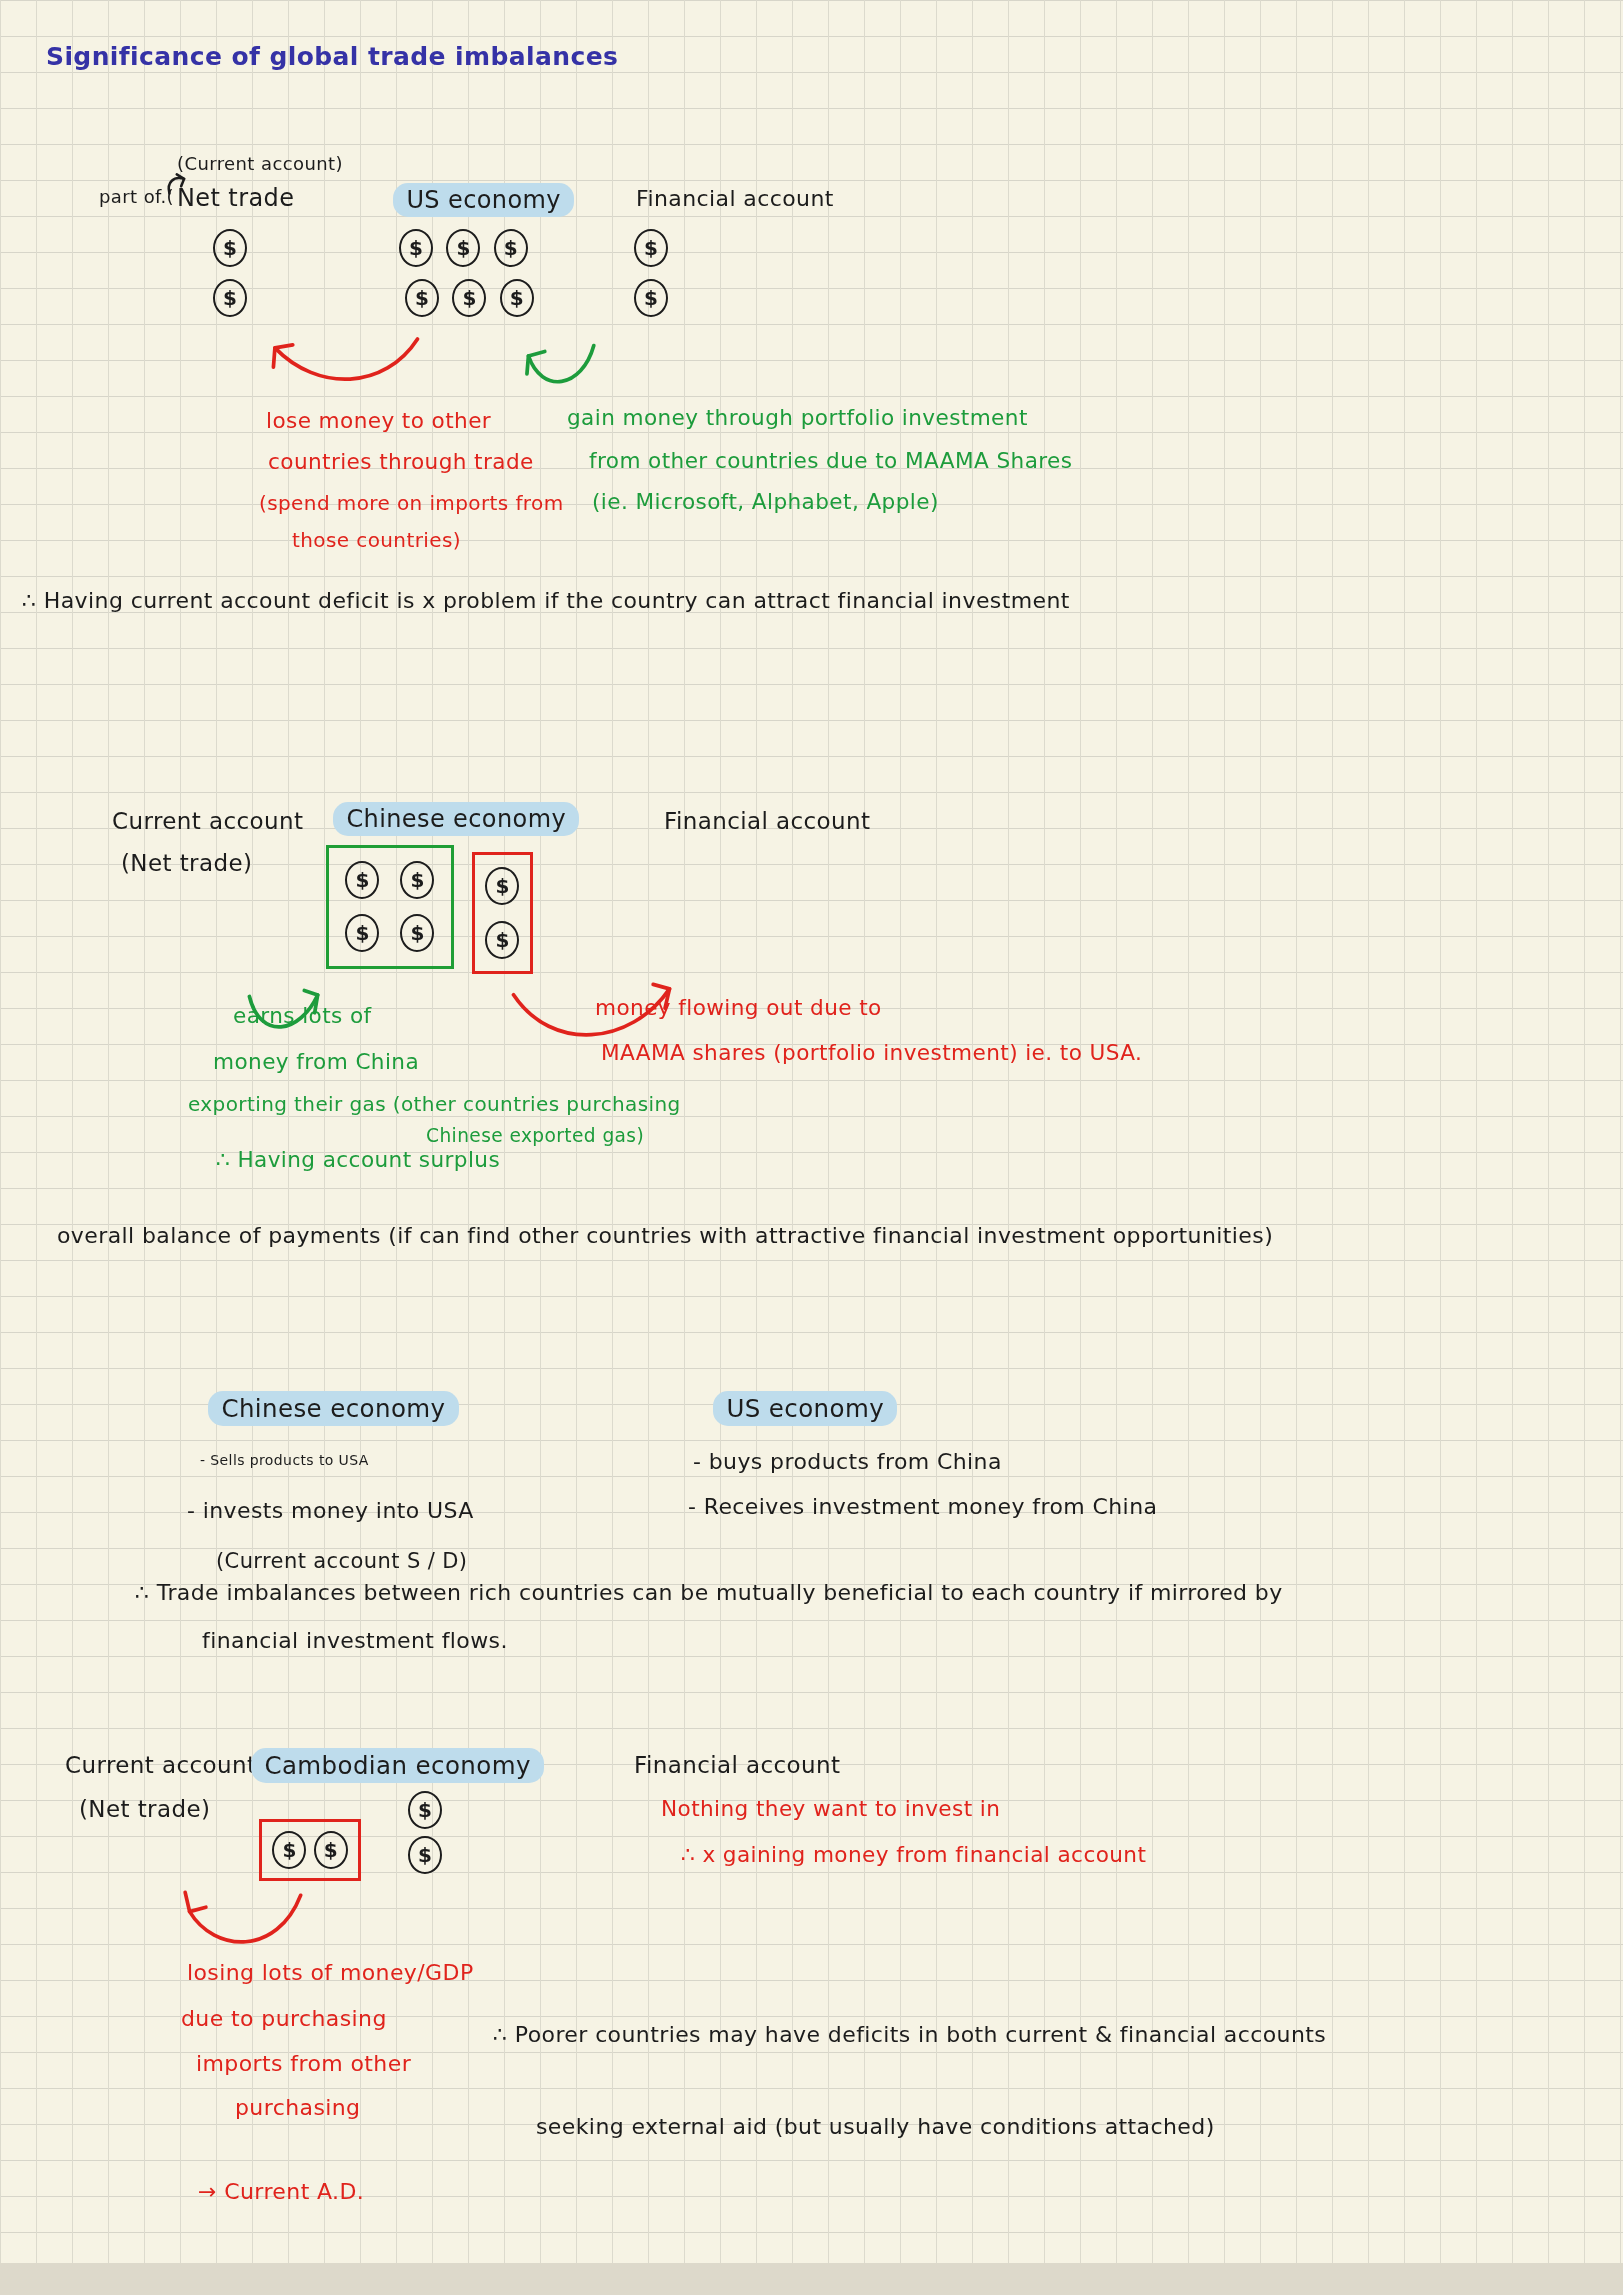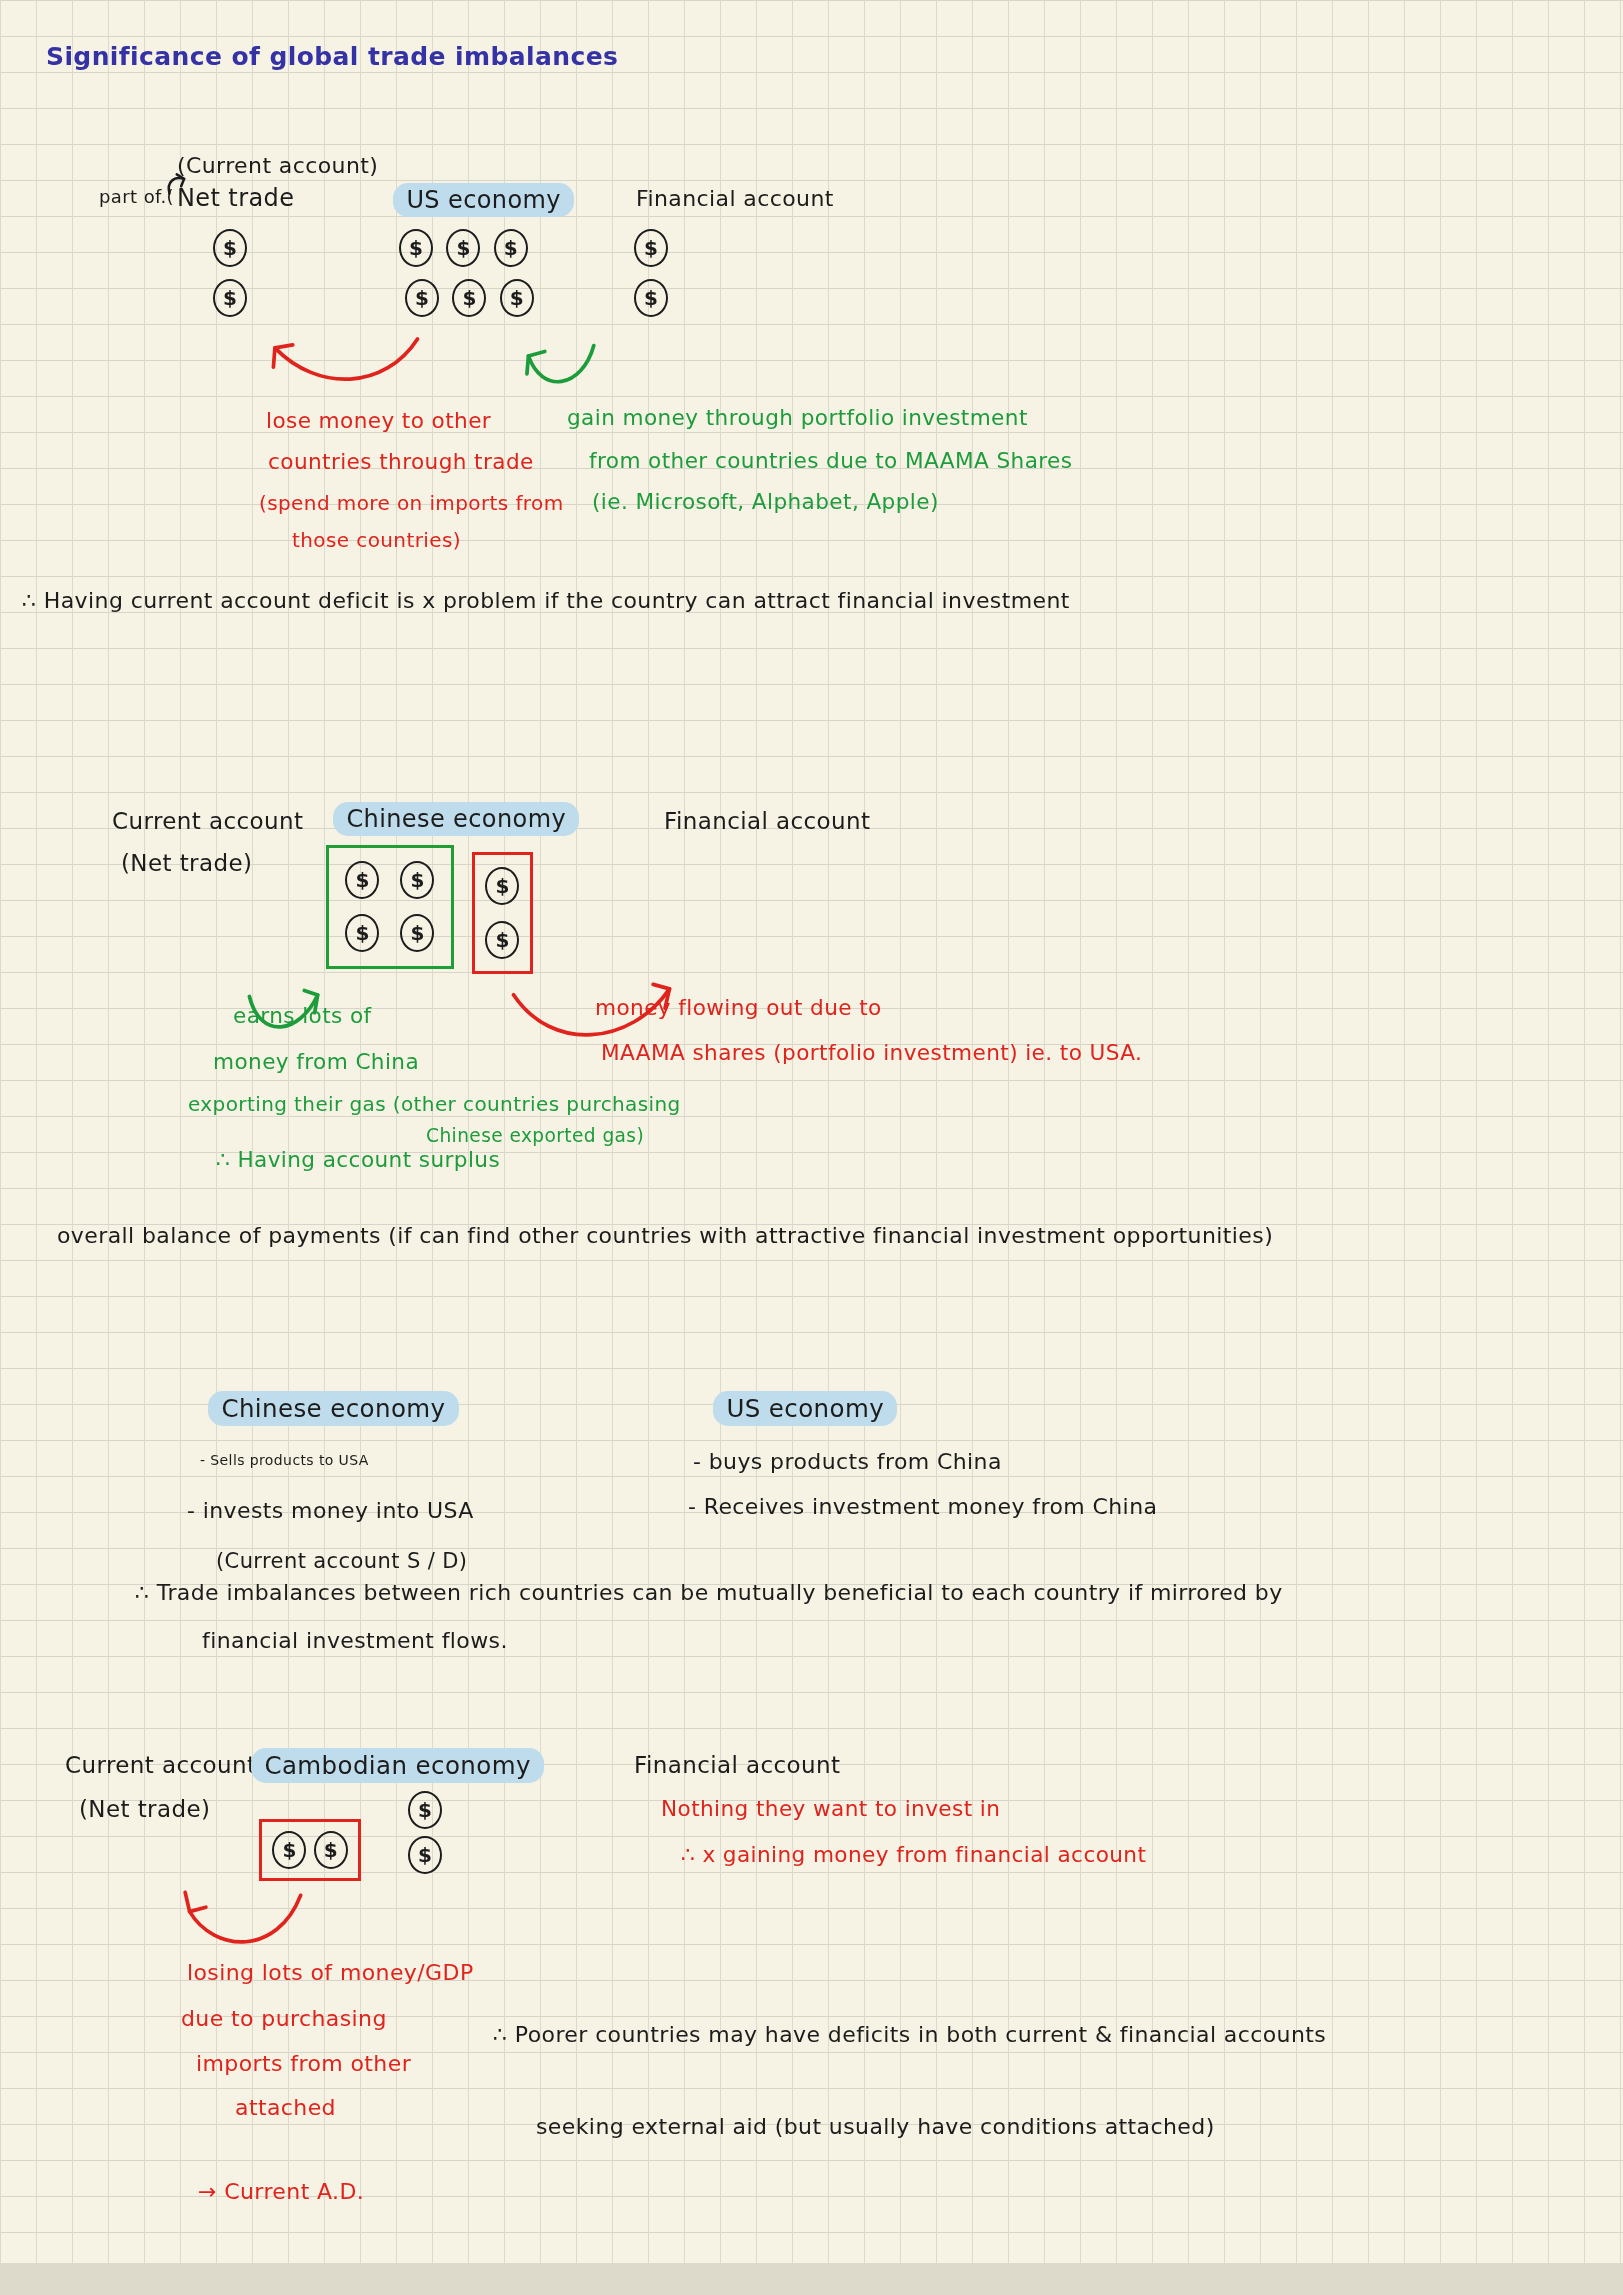--- a/index.html
+++ b/index.html
@@ -32,21 +32,21 @@
   svg.arrow path{fill:none;stroke-linecap:round;stroke-linejoin:round;}
   .bottom-strip{position:absolute;left:0;top:2263px;width:1624px;height:33px;background:#ddrawba;background:#ddd9cb;}
 </style>
 </head>
 <body>
 
 <div class="paper">
 
   <div class="pos hw blue" style="left:46px;top:42px;font-size:25px;font-weight:bold;">Significance of global trade imbalances</div>
 
-  <div class="pos hw" style="left:177px;top:153px;font-size:22px;">(Current account)</div>
+  <div class="pos hw" style="left:177px;top:153px;font-size:18px;">(Current account)</div>
   <div class="pos hw" style="left:99px;top:186px;font-size:18px;">part of.(</div>
   <svg class="arrow" style="left:165px;top:173px;" width="25" height="22" viewBox="0 0 34 30">
     <path d="M6,28 C2,12 12,4 26,8" stroke="#1c1c1c" stroke-width="3.5"></path>
     <path d="M26,8 L16,2 M26,8 L22,18" stroke="#1c1c1c" stroke-width="3.5"></path>
   </svg>
   <div class="pos hw" style="left:177px;top:184px;font-size:24px;">Net trade</div>
 
   <div class="pos col" style="left:213px;top:229px;">
     <span class="dollar">$</span>
     <span class="dollar">$</span>
@@ -164,21 +164,21 @@
   <div class="pos hw red" style="left:681px;top:1842px;font-size:21.6px;">∴ x gaining money from financial account</div>
 
   <svg class="arrow" style="left:179px;top:1882px;" width="130" height="74" viewBox="0 0 175 100">
     <path d="M164,18 C132,100 48,96 14,40" stroke="#e0231c" stroke-width="5"></path>
     <path d="M14,40 L8,14 M14,40 L36,34" stroke="#e0231c" stroke-width="5"></path>
   </svg>
 
   <div class="pos hw red" style="left:181px;top:1960px;font-size:22px;margin-left:6px;">losing lots of money/GDP</div>
   <div class="pos hw red" style="left:181px;top:2006px;font-size:22px;">due to purchasing</div>
   <div class="pos hw red" style="left:196px;top:2051px;font-size:22px;">imports from other</div>
-  <div class="pos hw red" style="left:235px;top:2095px;font-size:22px;">attached</div>
+  <div class="pos hw red" style="left:235px;top:2095px;font-size:22px;">purchasing</div>
   <div class="pos hw red" style="left:198px;top:2179px;font-size:22px;">→ Current A.D.</div>
 
   <div class="pos hw" style="left:493px;top:2022px;font-size:22px;">∴ Poorer countries may have deficits in both current &amp; financial accounts</div>
   <div class="pos hw" style="left:536px;top:2114px;font-size:22px;">seeking external aid (but usually have conditions attached)</div>
 
   <div class="bottom-strip"></div>
 </div>
 
 
 </body></html>

